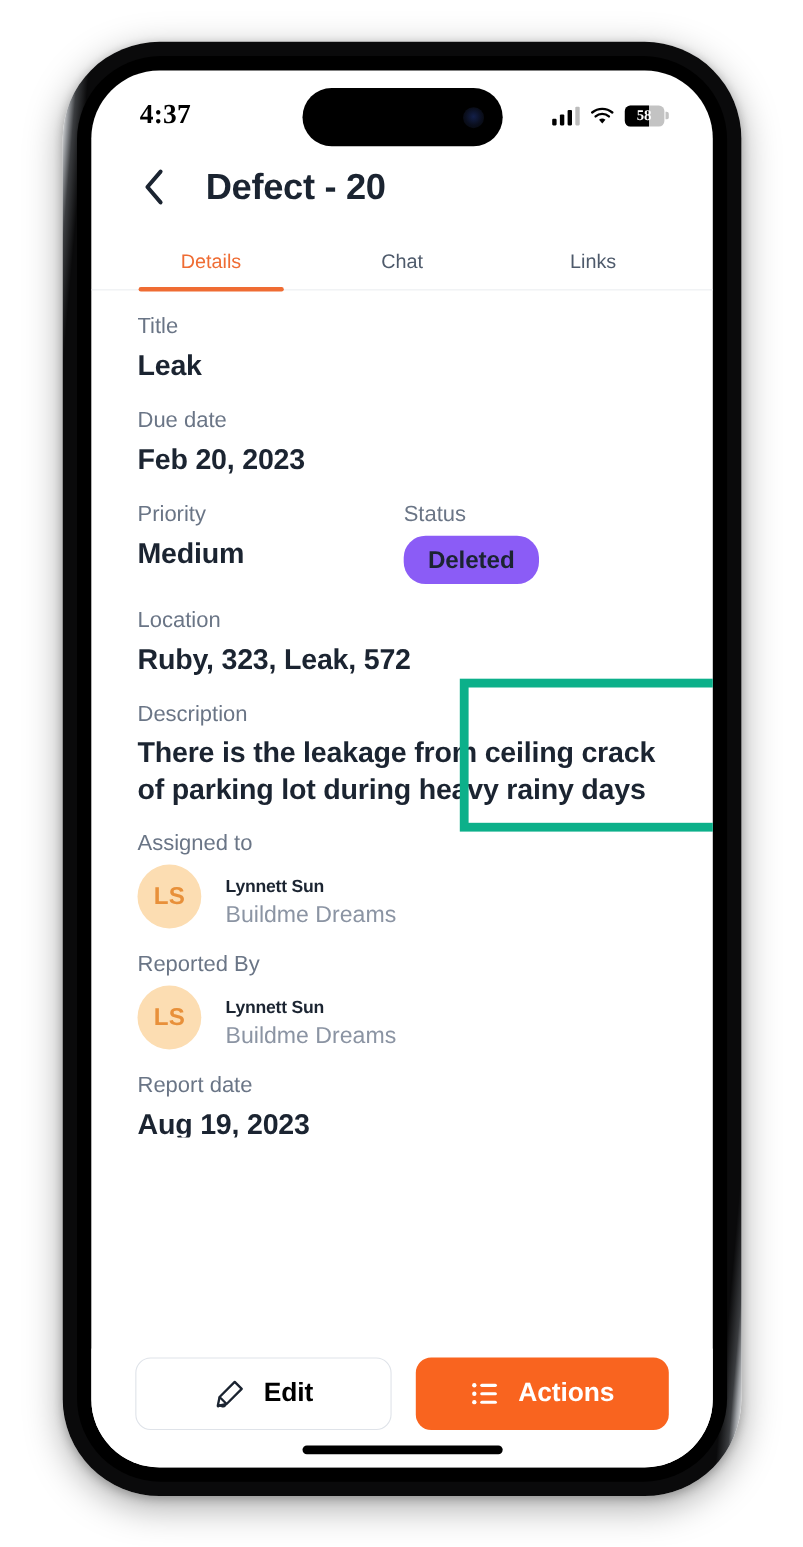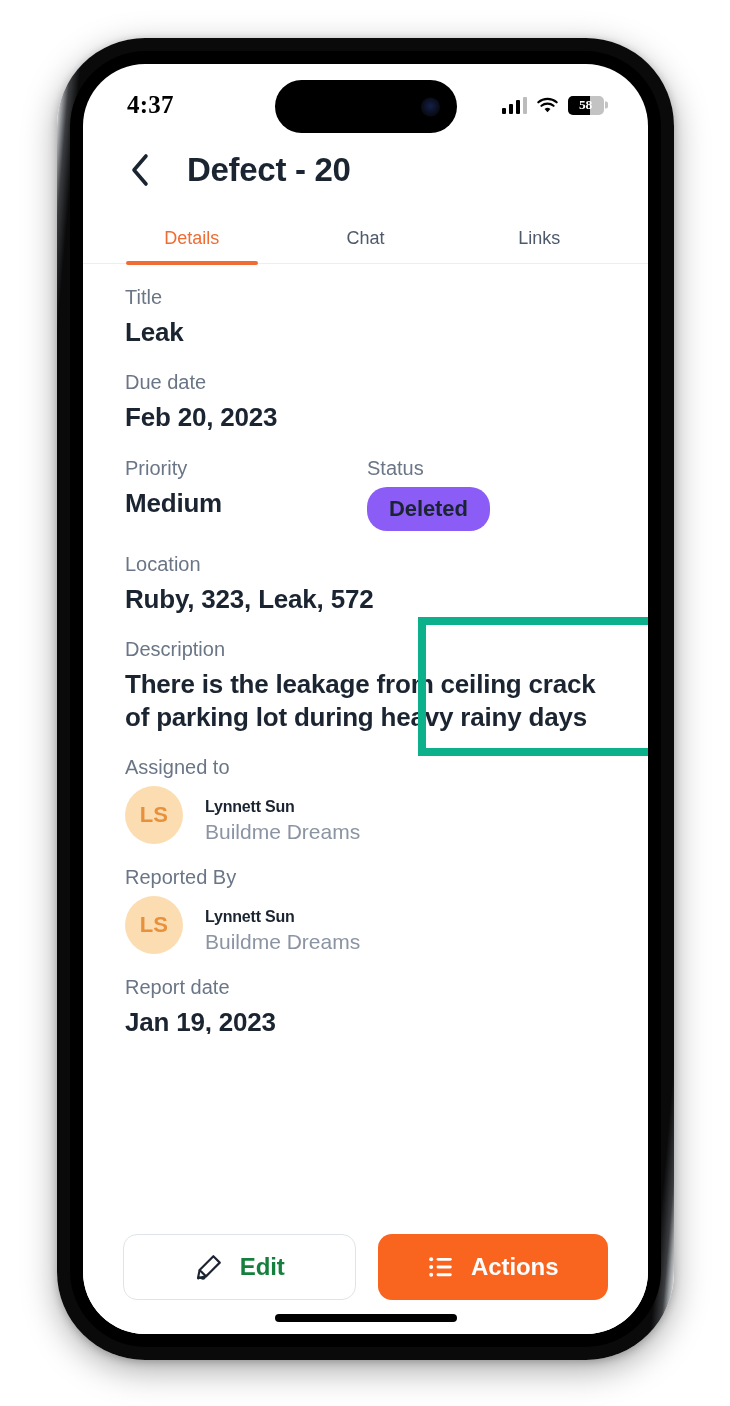--- a/index.html
+++ b/index.html
@@ -281,21 +281,21 @@
     justify-content: center;
     gap: 16px;
     font-size: 24px;
     font-weight: bold;
     cursor: pointer;
     letter-spacing: -0.1px;
   }
   .btn-edit {
     background: #ffffff;
     border: 1.5px solid #dfe3e9;
-    color: #15803d;
+    color: #000000;
   }
   .btn-actions {
     background: #f9641f;
     color: #ffffff;
   }
   .home-indicator {
     position: absolute;
     left: 50%;
     transform: translateX(-50%);
     bottom: 12px;
@@ -414,21 +414,21 @@
             <div class="avatar">LS</div>
             <div class="person-meta">
               <div class="person-name">Lynnett Sun</div>
               <div class="person-org">Buildme Dreams</div>
             </div>
           </div>
         </div>
 
         <div class="field">
           <div class="field-label">Report date</div>
-          <div class="field-value">Jan 19, 2023</div>
+          <div class="field-value">Aug 19, 2023</div>
         </div>
 
       </div>
 
       <div class="bottom-bar">
         <div class="btn btn-edit">
           <svg width="30" height="30" viewBox="0 0 24 24">
             <path d="M15.5 3.4 L20.6 8.5 L9.6 19.5 L4.5 14.4 Z" stroke="#1b2431" stroke-width="1.7" fill="none" stroke-linejoin="round"></path>
             <path d="M4.5 14.4 L3.2 20.8 L9.6 19.5" stroke="#1b2431" stroke-width="1.7" fill="none" stroke-linejoin="round"></path>
             <path d="M3.4 21.2 c1.6-2.2 3.3 1.6 5 -0.6" stroke="#1b2431" stroke-width="1.7" fill="none" stroke-linecap="round"></path>

